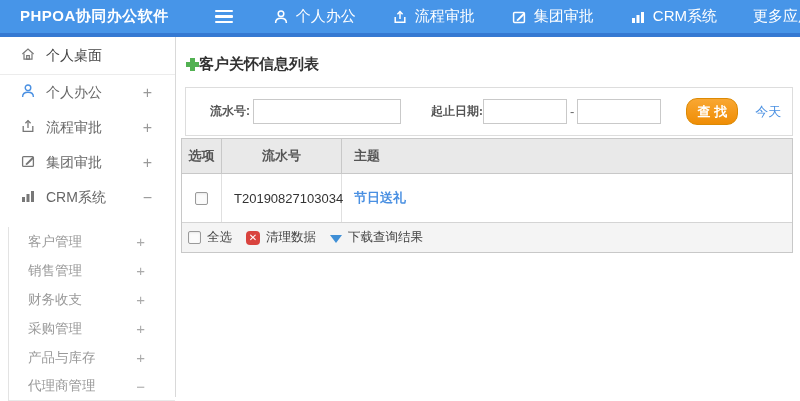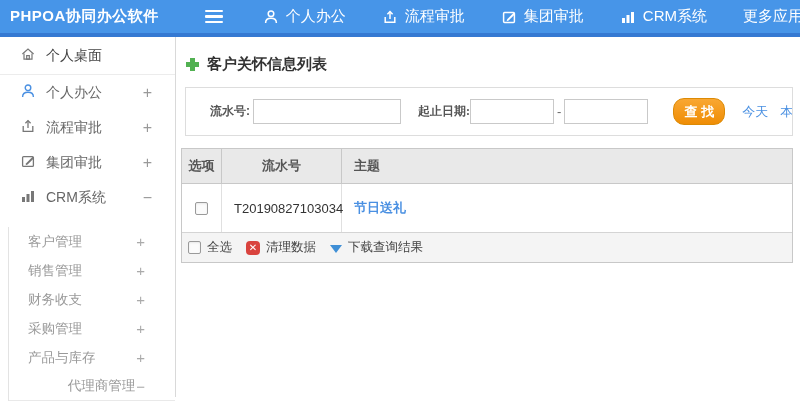--- a/index.html
+++ b/index.html
@@ -2,21 +2,21 @@
 <html><head>
 <meta charset="utf-8">
 <style>
   * { box-sizing: border-box; margin: 0; padding: 0; }
   html,body { width:800px; height:401px; overflow:hidden; background:#fff;
     font-family:"Liberation Sans","DejaVu Sans",sans-serif; }
 
   
   .topbar { height:37px; background:#4795e8; border-bottom:4px solid #3579d2;
     display:flex; align-items:center; color:#fff; }
-  .logo { font-size:15px; font-weight:bold; padding-left:10px; letter-spacing:.5px; white-space:nowrap; }
+  .logo { font-size:15px; font-weight:bold; padding-left:20px; letter-spacing:.5px; white-space:nowrap; }
   .burger { display:flex; flex-direction:column; gap:3px; margin-left:46px; cursor:pointer; }
   .burger i { display:block; width:18px; height:2.5px; background:#fff; border-radius:1px; }
   .top-nav { display:flex; align-items:center; gap:36px; margin-left:40px; font-size:15px; }
   .nav-item { display:flex; align-items:center; gap:7px; white-space:nowrap; cursor:pointer; }
   .nav-item svg { display:block; }
 
   
   .layout { display:flex; height:360px; }
   aside { width:176px; border-right:1px solid #d9d9d9; background:#fff; flex:none; }
   main  { flex:1; padding-left:5px; position:relative; overflow:hidden; }
@@ -24,46 +24,46 @@
   
   .side-desktop { height:38px; display:flex; align-items:center; gap:10px; padding-left:20px;
     color:#444; font-size:14px; border-bottom:1px solid #ececec; cursor:pointer; }
   .side-item { height:35px; display:flex; align-items:center; gap:10px; padding-left:20px;
     color:#666; font-size:14px; position:relative; cursor:pointer; }
   .side-item .sign { position:absolute; right:23px; color:#999; font-size:16px; font-weight:300; }
   .submenu { margin-left:8px; border-left:1px solid #e3e3e3; margin-top:12px; }
   .sub-item { height:29px; display:flex; align-items:center; padding-left:19px;
     color:#999; font-size:13.5px; position:relative; cursor:pointer; }
   .sub-item .sign { position:absolute; right:30px; color:#aaa; font-size:15px; font-weight:300; }
-  .sub-item:last-child { border-bottom:1px solid #e9e9e9;justify-content:center; }
-
-  
-  .page-title-row { display:flex; align-items:center; gap:8px; padding:14px 0 0 5px; height:40px; }
+  .sub-item:last-child { border-bottom:1px solid #e9e9e9; }
+
+  
+  .page-title-row { display:flex; align-items:center; padding:14px 0 0 5px; height:40px; }
   .plus-icon { width:13px; height:13px; position:relative; flex:none; }
   .plus-icon::before { content:''; position:absolute; left:0; top:4px; width:13px; height:5px; background:#52b152; }
   .plus-icon::after  { content:''; position:absolute; left:4px; top:0; width:5px; height:13px; background:#52b152; }
   .page-title { font-size:15px; font-weight:bold; color:#333; }
 
   
   .filter-box { margin:10px 7px 0 4px; border:1px solid #ddd; height:49px;
     display:flex; align-items:center; padding-left:24px; overflow:hidden; background:#fff; white-space:nowrap; }
   .f-label { font-size:12px; font-weight:bold; color:#555; }
   .f-input { height:25px; border:1px solid #c9c9c9; background:#fff; font-size:13px; padding:0 4px; }
   .in-serial { width:148px; margin-left:3px; }
   .in-date { width:84px; }
-  .lbl-date { margin-left:17px;font-family:Liberation Serif, serif; }
+  .lbl-date { margin-left:30px;font-family:Liberation Serif, serif; }
   .dash { margin:0 3px; color:#666; font-size:13px; }
   .search-btn { margin-left:25px; width:52px; height:27px; border:1px solid #dc8a04; border-radius:11px;
     background:linear-gradient(#f9a732,#ef8d05); color:#fff; font-weight:bold; font-size:13px;
     cursor:pointer; flex:none; }
   .quick-link { margin-left:17px; color:#4a90e2; font-size:13px; text-decoration:none; flex:none; }
   .quick-link.week { margin-left:12px; }
 
   
-  .tbl { margin:12px 7px 0 0; border:1px solid #c8c8c8; }
+  .tbl { margin:2px 7px 0 0; border:1px solid #c8c8c8; }
   .tbl-header, .tbl-row { display:grid; grid-template-columns:40px 120px 1fr; align-items:center; }
   .tbl-header { height:35px; background:#e9e9e9; border-bottom:1px solid #c8c8c8;
     font-size:13px; font-weight:bold; color:#555; }
   .tbl-header .cell { height:100%; display:flex; align-items:center; }
   .c-center { justify-content:center; }
   .c-left { padding-left:12px; }
   .tbl-header .cell:nth-child(-n+2) { border-right:1px solid #c8c8c8; }
   .tbl-row { height:49px; background:#fff; border-bottom:1px solid #d4d4d4; font-size:13px; color:#333; }
   .tbl-row .cell { height:100%; display:flex; align-items:center; }
   .tbl-row .cell:nth-child(-n+2) { border-right:1px solid #e0e0e0; }

